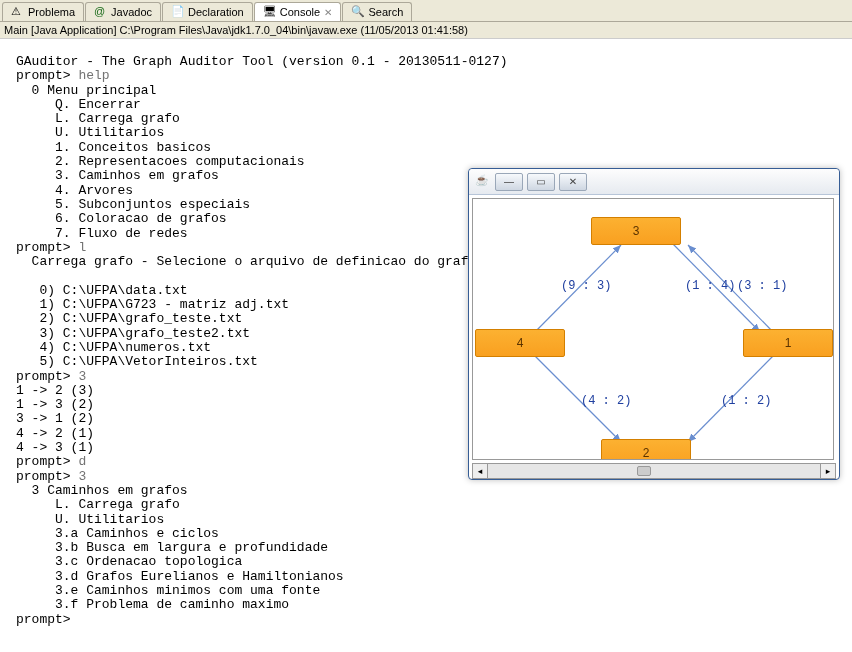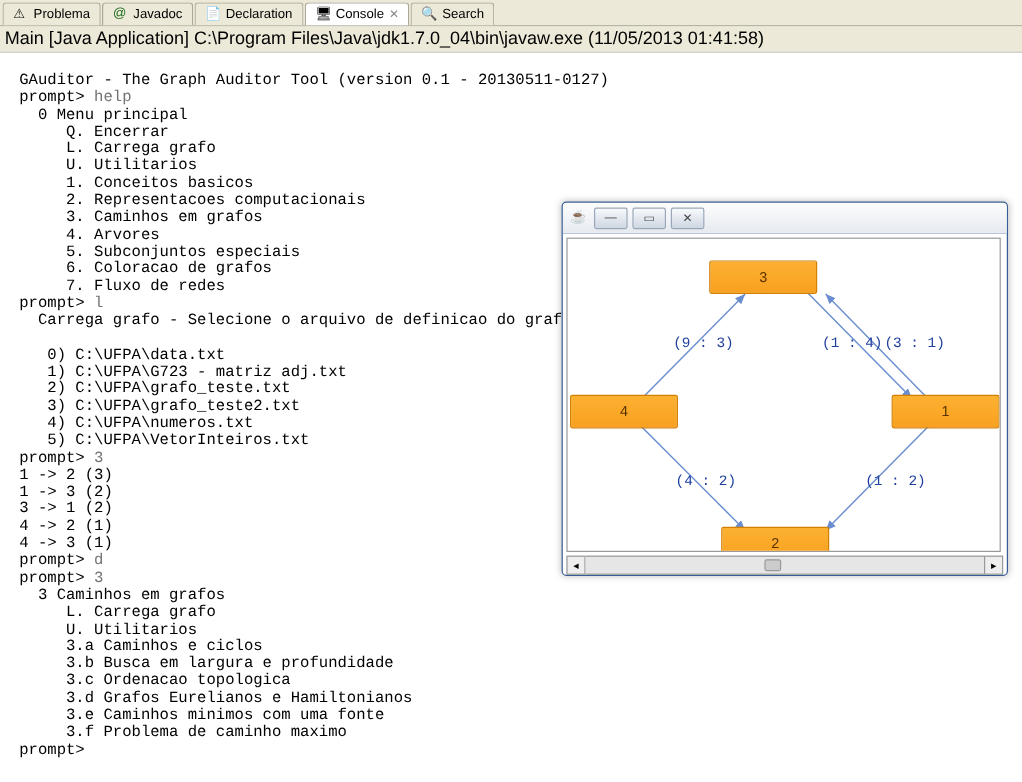--- a/index.html
+++ b/index.html
@@ -2,21 +2,21 @@
 <html><head>
 <meta charset="utf-8">
 <style>
 * { margin:0; padding:0; box-sizing:border-box; }
 body { font-family: Tahoma, sans-serif; font-size:11px; background:#fff; width:852px; height:652px; overflow:hidden; position:relative; }
 .tabs { display:flex; background:#ece9d8; border-bottom:1px solid #aca899; height:22px; padding-left:2px; padding-top:2px; }
 .tab { display:flex; align-items:center; padding:2px 8px; background:#ece9d8; border:1px solid #aca899; border-bottom:none; border-radius:3px 3px 0 0; margin-right:1px; font-size:11px; cursor:pointer; }
 .tab.active { background:#fff; }
 .tab-icon { width:14px; height:14px; margin-right:3px; display:inline-block; }
 .tab-x { margin-left:4px; color:#888; font-size:10px; }
-.infobar { background:#ece9d8; padding:2px 4px; border-bottom:1px solid #ccc; font-size:15px; }
+.infobar { background:#ece9d8; padding:2px 4px; border-bottom:1px solid #ccc; font-size:11px; }
 .console { font-family:"Courier New",monospace; font-size:13px; padding:16px; line-height:1.1; white-space:pre; }
 .prompt-cmd { color:#737373; }
 .graph-window { position:absolute; left:468px; top:168px; width:372px; height:312px; background:#fff; border:1px solid #365d95; border-radius:4px; box-shadow:0 0 6px rgba(0,0,0,0.25); }
 .gw-title { height:26px; display:flex; align-items:center; padding:0 2px 0 6px; background:linear-gradient(#fdfdfd,#e6eaf0); border-bottom:1px solid #b7c5d8; border-radius:4px 4px 0 0; }
 .gw-icon { width:16px; height:16px; margin-right:4px; }
 .gw-title-text { flex:1; font-size:12px; color:#222; }
 .gw-btns { display:flex; gap:4px; }
 .gw-btn { width:28px; height:18px; border:1px solid #9aa7b8; background:linear-gradient(#f7f9fc,#cfd7e2); border-radius:2px; display:flex; align-items:center; justify-content:center; cursor:pointer; font-size:10px; color:#444; }
 .gw-canvas { position:relative; width:calc(100% - 8px); height:262px; margin:3px; border:1px solid #999; overflow:hidden; }
 .gw-scroll { display:flex; align-items:center; margin:0 3px 3px 3px; }
@@ -120,21 +120,21 @@
       <line x1="60" y1="155" x2="148" y2="243"></line>
       <line x1="302" y1="155" x2="215" y2="243"></line>
     </svg>
     <div class="node" style="left:118px;top:18px">3</div>
     <div class="node" style="left:270px;top:130px">1</div>
     <div class="node" style="left:128px;top:240px">2</div>
     <div class="node" style="left:2px;top:130px">4</div>
     <div class="edge-label" style="left:88px;top:80px">(9 : 3)</div>
     <div class="edge-label" style="left:212px;top:80px">(1 : 4)</div>
     <div class="edge-label" style="left:264px;top:80px">(3 : 1)</div>
-    <div class="edge-label" style="left:90px;top:195px">(4 : 2)</div>
+    <div class="edge-label" style="left:108px;top:195px">(4 : 2)</div>
     <div class="edge-label" style="left:248px;top:195px">(1 : 2)</div>
   </div>
   <div class="gw-scroll">
     <div class="gw-scroll-btn">◂</div>
     <div class="gw-scroll-track">
         <div class="gw-scroll-thumb"></div>
       </div>
     <div class="gw-scroll-btn">▸</div>
   </div>
 </div>

